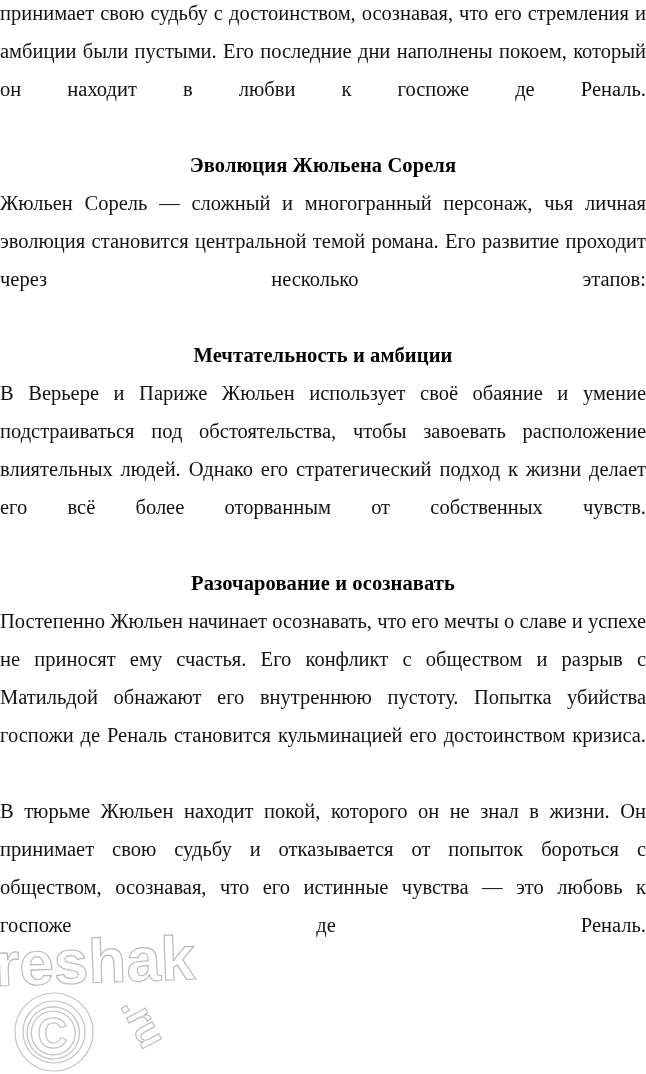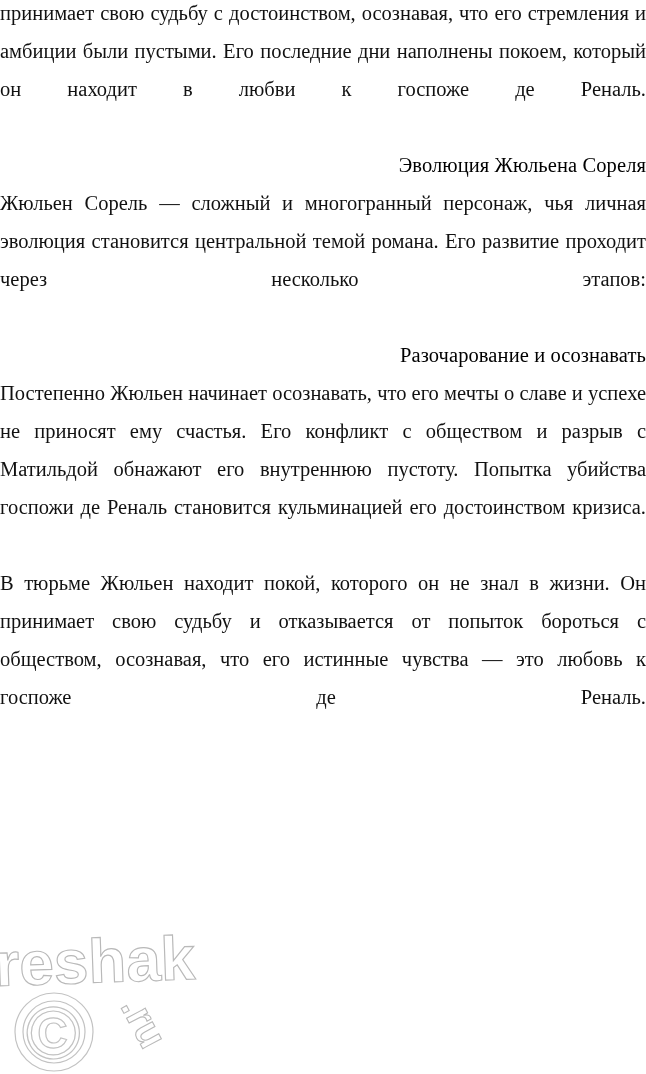--- a/index.html
+++ b/index.html
@@ -48,22 +48,22 @@
     content: "";
     display: inline-block;
     width: 100%;
   }
 
   h2.heading {
     margin: 0;
     padding: 0;
     font-size: 20.5px;
     line-height: 38px;
-    font-weight: normal;
-    text-align: right;
+    font-weight: bold;
+    text-align: center;
     color: #000000;
     letter-spacing: 0.1px;
   }
 
   
   .gap-after-para { margin-bottom: 13px; }
   .gap-after-head { margin-bottom: 1px; }
 
   
   .watermark {
@@ -125,23 +125,25 @@
   </div>
 
   <div class="doc">
 
     <p class="para gap-after-para">принимает свою судьбу с достоинством, осознавая, что его стремления и амбиции были пустыми. Его последние дни наполнены покоем, который он находит в любви к госпоже де Реналь.</p>
 
     <h2 class="heading gap-after-head">Эволюция Жюльена Сореля</h2>
 
     <p class="para gap-after-para">Жюльен Сорель — сложный и многогранный персонаж, чья личная эволюция становится центральной темой романа. Его развитие проходит через несколько этапов:</p>
 
+    <h2 class="heading gap-after-head">Мечтательность и амбиции</h2>
 
 
 
+    <p class="para gap-after-para">В Верьере и Париже Жюльен использует своё обаяние и умение подстраиваться под обстоятельства, чтобы завоевать расположение влиятельных людей. Однако его стратегический подход к жизни делает его всё более оторванным от собственных чувств.</p>
 
     <h2 class="heading gap-after-head">Разочарование и осознавать</h2>
 
     <p class="para gap-after-para">Постепенно Жюльен начинает осознавать, что его мечты о славе и успехе не приносят ему счастья. Его конфликт с обществом и разрыв с Матильдой обнажают его внутреннюю пустоту. Попытка убийства госпожи де Реналь становится кульминацией его достоинством кризиса.</p>
 
 
     <p class="para gap-after-para">В тюрьме Жюльен находит покой, которого он не знал в жизни. Он принимает свою судьбу и отказывается от попыток бороться с обществом, осознавая, что его истинные чувства — это любовь к госпоже де Реналь.</p>
 
   </div>
 </div>

